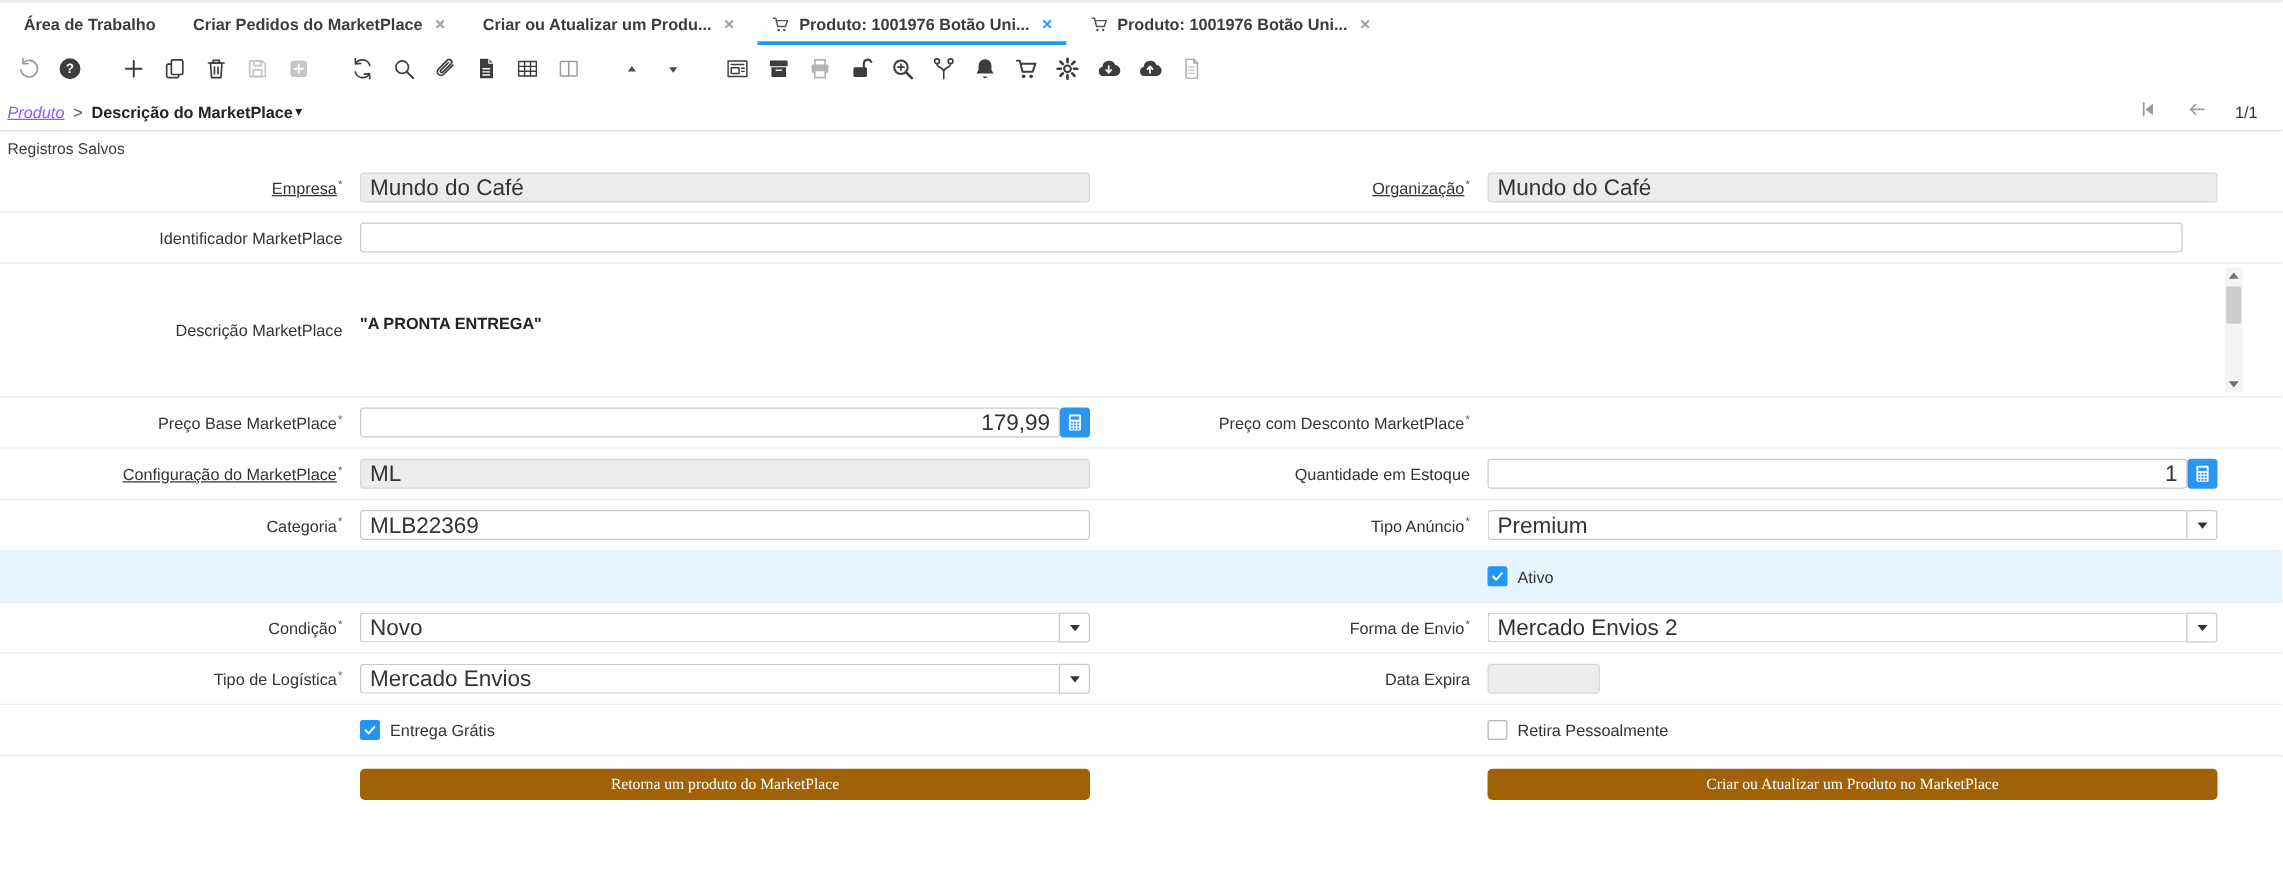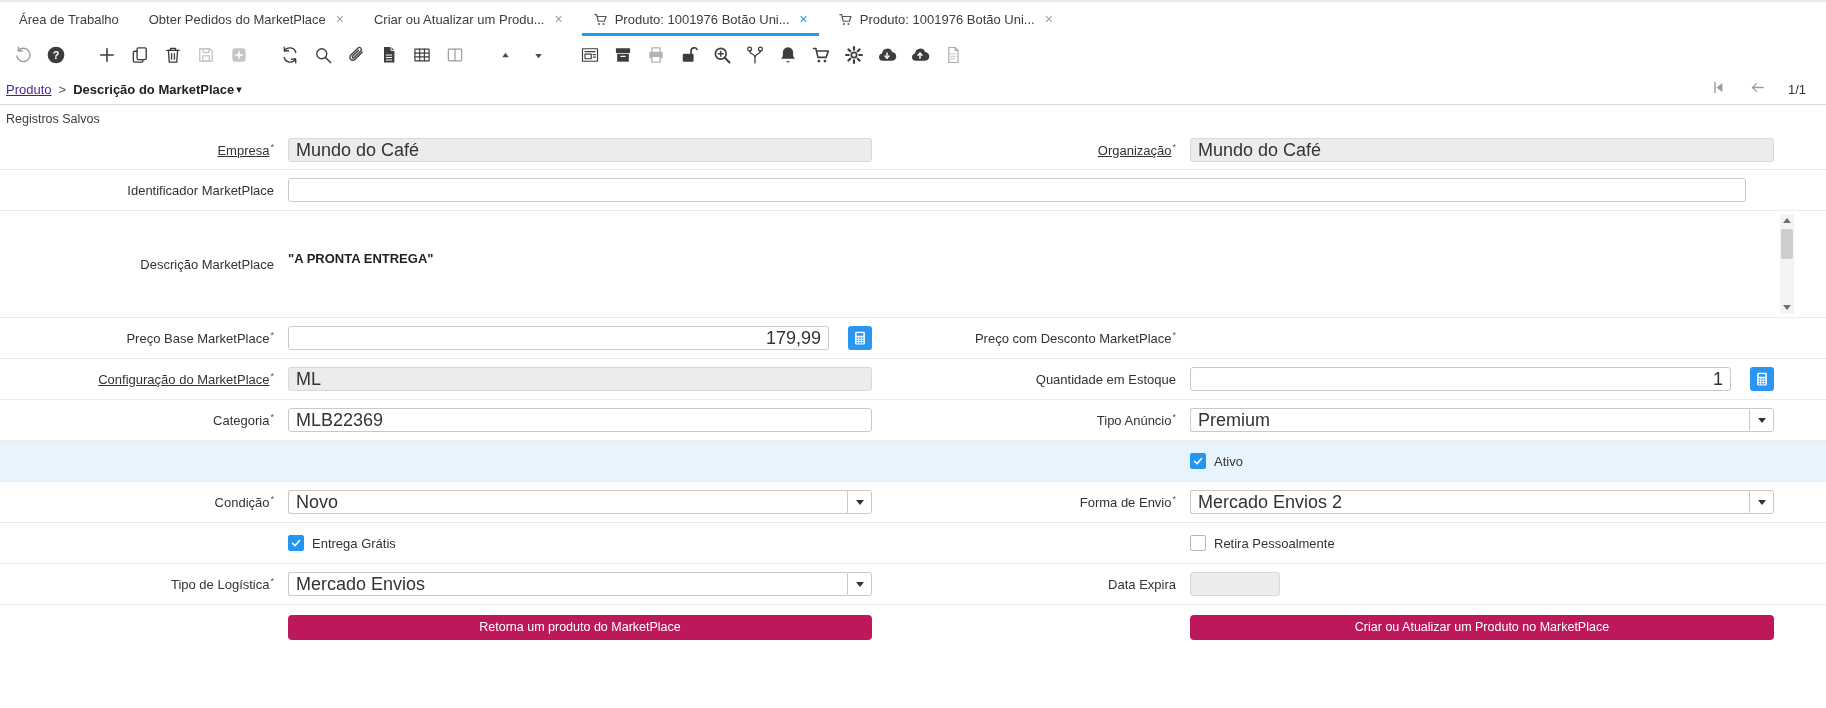--- a/index.html
+++ b/index.html
@@ -2,38 +2,38 @@
 <html><head>
 <meta charset="utf-8">
 <style>
   html,body{margin:0;padding:0;}
   body{
     width:1826px;height:708px;overflow:hidden;background:#fff;
     font-family:"Liberation Sans",sans-serif;font-size:13px;color:#333;
   }
   
   .tabbar{display:flex;align-items:stretch;height:34px;border-top:2px solid #e9e9e9;
-    background:#fff;padding-left:4px;}
+    background:#fff;padding-left:4px;font-weight:bold;}
   .tab{display:flex;align-items:center;gap:7px;padding:0 15px;color:#3c3c3c;
     position:relative;cursor:pointer;white-space:nowrap;}
   .tab .close{color:#9aa0a6;font-size:14px;margin-left:3px;cursor:pointer;}
   .tab.active::after{content:"";position:absolute;left:4px;right:4px;bottom:0;height:3px;background:#1e9af0;}
   .tab.active .close{color:#1e9af0;}
   .tab svg.cart-sm{width:15px;height:15px;}
   
   .toolbar{display:flex;align-items:center;height:38px;padding:0 6px;background:#fff;}
   .tbtn{width:33px;height:32px;display:flex;align-items:center;justify-content:center;cursor:pointer;}
   .tbtn svg{width:20px;height:20px;fill:none;stroke:#3d3d3d;stroke-width:1.6;stroke-linecap:round;stroke-linejoin:round;}
   .tbtn.small svg{width:13px;height:13px;}
   .tgap{width:18px;}
   
   .crumbrow{display:flex;align-items:center;justify-content:space-between;height:30px;
     padding:0 10px 0 6px;border-bottom:1px solid #d9d9d9;}
   .crumbs{display:flex;align-items:center;}
-  .crumb-link{color:#4c1d95;text-decoration:underline;cursor:pointer;}
+  .crumb-link{color:#8b5cf6;text-decoration:underline;cursor:pointer;font-style:italic;}
   .crumb-sep{margin:0 7px;color:#555;}
   .crumb-current{font-weight:bold;color:#222;cursor:pointer;}
   .crumb-caret{font-size:11px;margin-left:2px;color:#222;}
   .pager{display:flex;align-items:center;gap:22px;padding-right:10px;}
   .pager svg{width:17px;height:17px;}
   .pager .pnum{color:#333;}
   
   .saved{padding:7px 6px 3px 6px;color:#3c3c3c;font-size:12.5px;height:16px;}
   
   .formrow{display:grid;grid-template-columns:288px 592px 310px 592px 1fr;
@@ -44,21 +44,21 @@
   .formrow.btnrow{border-bottom:none;min-height:44px;}
   .lbl{text-align:right;padding-right:14px;color:#333;margin-left:24px;}
   .lbl .ltext.link{text-decoration:underline;cursor:pointer;}
   .req{vertical-align:super;font-size:9px;margin-left:1px;color:#555;}
   .fld{padding-right:8px;}
   .fullfld{grid-column:2/5;padding-right:36px;}
   .inp{height:24px;border:1px solid #c9c9c9;border-radius:3px;padding:0 7px;
     font-family:inherit;font-size:18px;color:#333;background:#fff;width:100%;box-sizing:border-box;outline:none;}
   .inp.ro{background:#ececec;border-color:#d8d8d8;}
   .inp.num{text-align:right;}
-  .numwrap{display:flex;align-items:center;gap:19px;}
+  .numwrap{display:flex;align-items:center;gap:0;}
   .calcbtn{width:24px;height:24px;flex:0 0 24px;background:#2b96f1;border:none;border-radius:3px;
     display:flex;align-items:center;justify-content:center;cursor:pointer;padding:0;}
   .calcbtn svg{width:18px;height:18px;}
   .combo{display:flex;width:100%;}
   .combo .inp{border-radius:3px 0 0 3px;border-right:none;}
   .combo-btn{width:25px;height:24px;flex:0 0 25px;border:1px solid #c9c9c9;border-radius:0 3px 3px 0;
     background:#fff;display:flex;align-items:center;justify-content:center;cursor:pointer;padding:0;}
   .caret-down{width:0;height:0;border-left:4px solid transparent;border-right:4px solid transparent;border-top:5px solid #333;}
   .cbwrap{display:flex;align-items:center;gap:8px;}
   .cb{width:16px;height:16px;border:1px solid #b5b5b5;border-radius:2px;background:#fff;
@@ -68,33 +68,33 @@
   .cb.checked svg{display:block;}
   .cblabel{color:#333;}
   .desc-value{height:100%;box-sizing:border-box;padding-top:40px;font-weight:bold;color:#222;}
   .vscroll{position:absolute;top:3px;bottom:3px;right:32px;width:14px;background:#f4f4f4;
     display:flex;flex-direction:column;align-items:center;cursor:pointer;}
   .vs-arrow{height:13px;display:flex;align-items:center;justify-content:center;width:100%;}
   .tri-up{width:0;height:0;border-left:4px solid transparent;border-right:4px solid transparent;border-bottom:5px solid #707070;}
   .tri-dn{width:0;height:0;border-left:4px solid transparent;border-right:4px solid transparent;border-top:5px solid #707070;}
   .vs-track{flex:1;width:100%;position:relative;}
   .vs-thumb{position:absolute;top:2px;left:1px;right:1px;height:30px;background:#cdcdcd;border-radius:2px;}
-  .bigbtn{height:25px;width:100%;border:none;border-radius:4px;background:#be185d;color:#fff;
-    font-family:Liberation Sans, sans-serif;font-size:12.5px;cursor:pointer;}
+  .bigbtn{height:25px;width:100%;border:none;border-radius:4px;background:#a16207;color:#fff;
+    font-family:Liberation Serif, serif;font-size:12.5px;cursor:pointer;}
   .smallro{width:90px;}
 </style>
 </head>
 <body>
 
 <div class="tabbar">
   <div class="tab">
     <span>Área de Trabalho</span>
   </div>
   <div class="tab">
-    <span>Obter Pedidos do MarketPlace</span>
+    <span>Criar Pedidos do MarketPlace</span>
     <span class="close">×</span>
   </div>
   <div class="tab">
     <span>Criar ou Atualizar um Produ...</span>
     <span class="close">×</span>
   </div>
   <div class="tab active">
     <svg class="cart-sm" viewBox="0 0 24 24" style="fill:none;stroke:#555;stroke-width:1.9;stroke-linecap:round;stroke-linejoin:round;">
       <path d="M3 4.2h2.8l2.6 10.6h9.8l2.6-7.6H7"></path>
         <circle cx="9.5" cy="19.3" r="1.6" fill="#555" stroke="none"></circle>
@@ -476,20 +476,38 @@
       <div class="combo">
         <input class="inp" value="Mercado Envios 2" style="">
         <button class="combo-btn">
             <span class="caret-down"></span>
           </button>
       </div>
     </div>
   </div>
 
   <div class="formrow">
+    <div class="lbl">
+      <span class="ltext">Tipo de Logística</span><span class="req">*</span>
+    </div>
+    <div class="fld">
+      <div class="combo">
+        <input class="inp" value="Mercado Envios" style="">
+        <button class="combo-btn">
+            <span class="caret-down"></span>
+          </button>
+      </div>
+    </div>
+    <div class="lbl">
+      <span class="ltext">Data Expira</span>
+    </div>
+    <div class="fld"><input class="inp ro smallro" readonly="" style="width: 90px;" value=""></div>
+  </div>
+
+  <div class="formrow">
     <div></div>
     <div class="fld">
       <div class="cbwrap">
         <span class="cb checked">
           <svg viewBox="0 0 24 24">
               <polyline points="5 12.5 10 17.5 19 7" fill="none" stroke="#fff" stroke-width="3.2" stroke-linecap="round" stroke-linejoin="round"></polyline>
             </svg>
         </span>
         <span class="cblabel">Entrega Grátis</span>
       </div>
@@ -498,38 +516,20 @@
     <div class="fld">
       <div class="cbwrap">
         <span class="cb">
           
         </span>
         <span class="cblabel">Retira Pessoalmente</span>
       </div>
     </div>
   </div>
 
-  <div class="formrow">
-    <div class="lbl">
-      <span class="ltext">Tipo de Logística</span><span class="req">*</span>
-    </div>
-    <div class="fld">
-      <div class="combo">
-        <input class="inp" value="Mercado Envios" style="">
-        <button class="combo-btn">
-            <span class="caret-down"></span>
-          </button>
-      </div>
-    </div>
-    <div class="lbl">
-      <span class="ltext">Data Expira</span>
-    </div>
-    <div class="fld"><input class="inp ro smallro" readonly="" style="width: 90px;" value=""></div>
-  </div>
-
   <div class="formrow btnrow">
     <div></div>
     <div class="fld">
       <button class="bigbtn">Retorna um produto do MarketPlace</button>
     </div>
     <div></div>
     <div class="fld">
       <button class="bigbtn">Criar ou Atualizar um Produto no MarketPlace</button>
     </div>
   </div>

